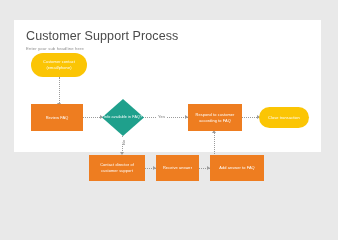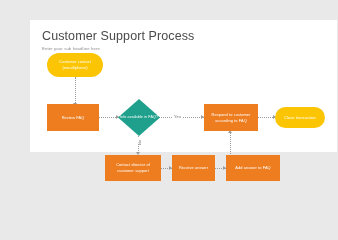--- a/index.html
+++ b/index.html
@@ -19,21 +19,20 @@
     height: 225px;
     background: #e9e9e9;
   }
   #card {
     position: absolute;
     left: 14px;
     top: 20px;
     width: 307px;
     height: 132px;
     background: #ffffff;
-    margin-left: 16px;
   }
   #page-title {
     position: absolute;
     left: 12px;
     top: 9px;
     font-size: 12.5px;
     letter-spacing: 0.1px;
     color: #4a4a4a;
     font-weight: 400;
     white-space: nowrap;

